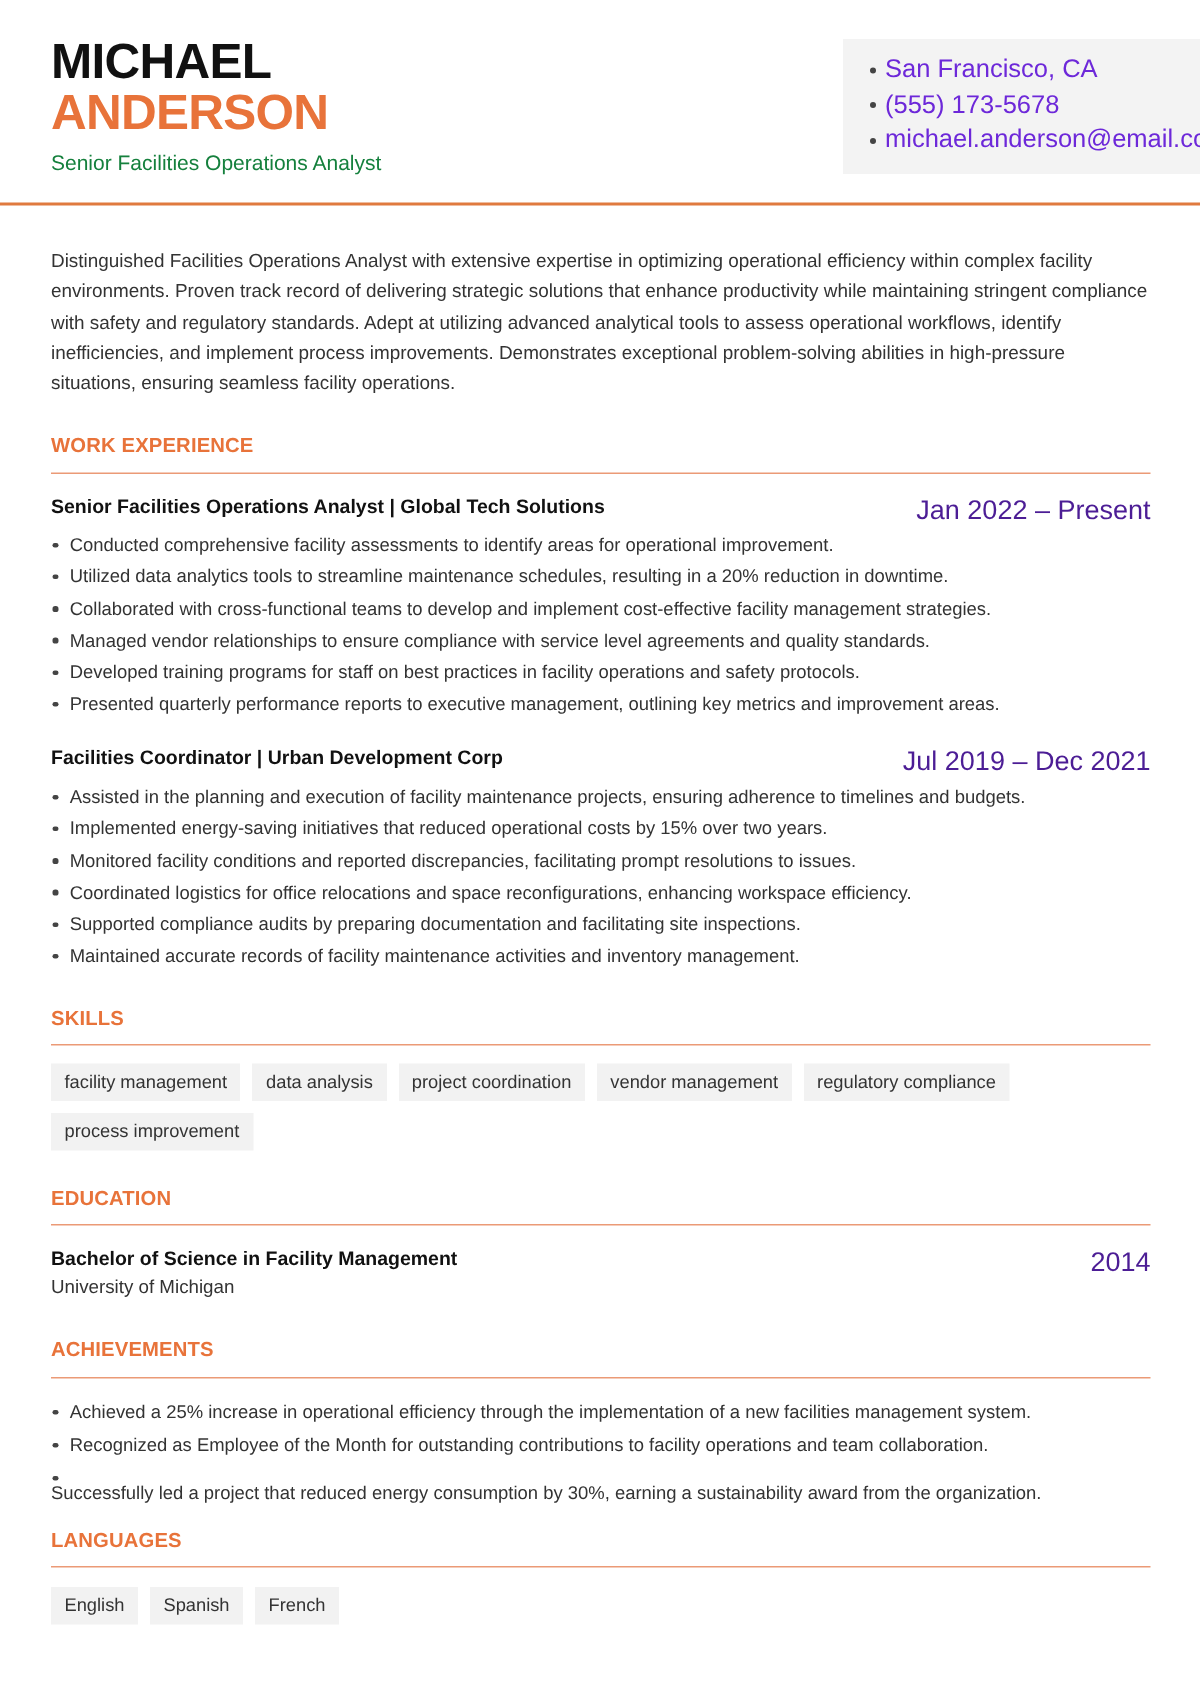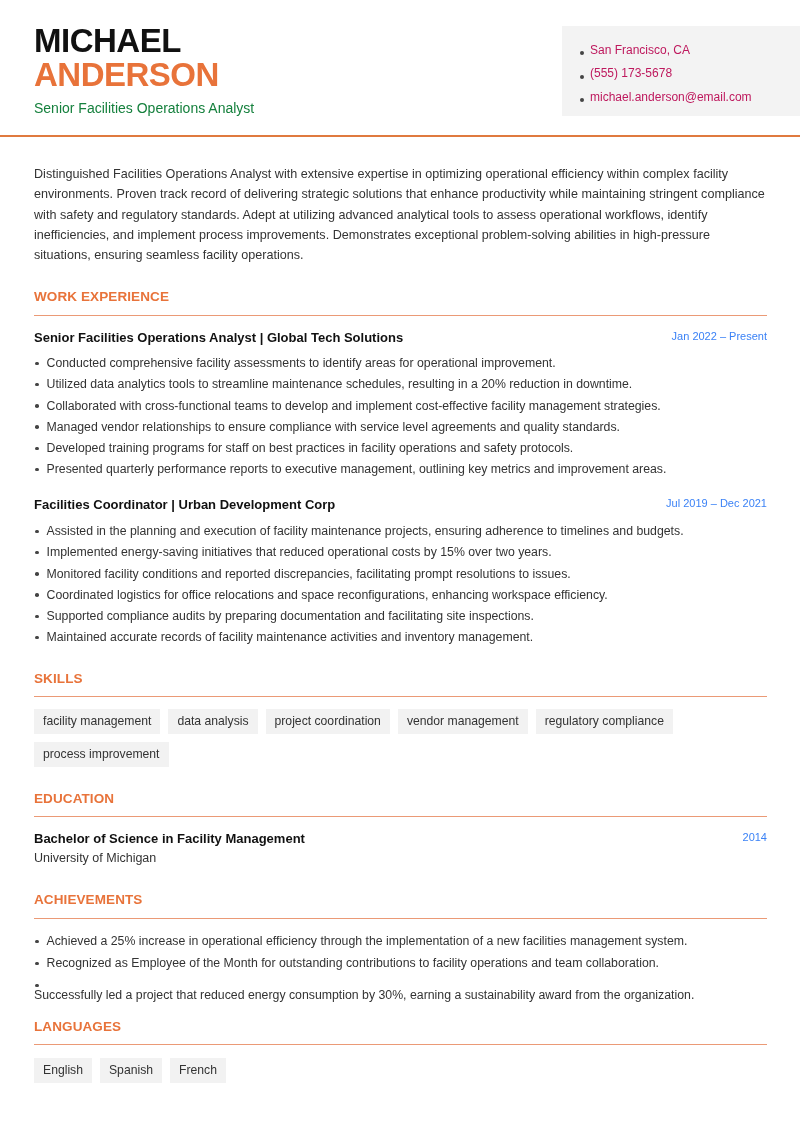--- a/index.html
+++ b/index.html
@@ -4,30 +4,30 @@
   <style>
     * { margin: 0; padding: 0; box-sizing: border-box; }
     html, body { width: 800px; height: 1130px; background: #ffffff; }
     body { font-family: "Liberation Sans", sans-serif; color: #333333; position: relative; overflow: hidden; }
 
     .header { position: absolute; left: 0; top: 0; width: 800px; height: 137px; border-bottom: 2px solid #e07a3f; }
     .name-first { position: absolute; left: 34px; top: 24px; font-size: 33px; font-weight: bold; color: #111111; letter-spacing: -0.5px; line-height: 34px; }
     .name-last { position: absolute; left: 34px; top: 58px; font-size: 33px; font-weight: bold; color: #e8733a; letter-spacing: -0.5px; line-height: 34px; }
     .job-title { position: absolute; left: 34px; top: 100px; font-size: 14px; color: #15803d; }
     .contact-box { position: absolute; left: 562px; top: 26px; width: 238px; height: 90px; background: #f3f3f3; padding: 12px 0 0 18px; }
-    .contact-item { font-size: 12px; color: #be185d; height: 23.5px; line-height: 16px; display: flex; align-items: center; }
+    .contact-item { font-size: 17px; color: #6d28d9; height: 23.5px; line-height: 16px; display: flex; align-items: flex-start; }
     .bullet { display: inline-block; width: 4px; height: 4px; background: #444; border-radius: 50%; margin-right: 6px; margin-top: 6.5px; flex-shrink: 0; }
 
     .summary { position: absolute; left: 34px; top: 164px; width: 735px; font-size: 12.6px; line-height: 20.3px; color: #333333; }
 
     .section-title { position: absolute; left: 34px; font-size: 13.5px; font-weight: bold; color: #e8733a; letter-spacing: 0.1px; }
     .section-rule { position: absolute; left: 34px; width: 733px; height: 1px; background: #eb9a76; }
 
     .entry-title { position: absolute; left: 34px; font-size: 13px; font-weight: bold; color: #111111; }
-    .entry-date { position: absolute; right: 33px; font-size: 11px; color: #3b82f6; text-align: right; }
+    .entry-date { position: absolute; right: 33px; font-size: 18px; color: #4c1d95; text-align: right; }
     .entry-sub { position: absolute; left: 34px; font-size: 12.5px; color: #333333; }
 
     .bullet-list { position: absolute; left: 34px; width: 740px; list-style: none; }
     .bullet-list li { font-size: 12.3px; color: #333333; height: 21.3px; line-height: 16px; display: flex; align-items: flex-start; }
     .bullet-list li .bullet { width: 3.5px; height: 3.5px; margin-left: 1px; margin-right: 8px; margin-top: 6.5px; }
 
     .tags { position: absolute; left: 34px; width: 740px; display: flex; flex-wrap: wrap; gap: 8px 8px; }
     .tag { background: #f2f2f2; font-size: 12.2px; color: #333333; padding: 0 9px; height: 25px; line-height: 25px; }
   </style>
 </head>

